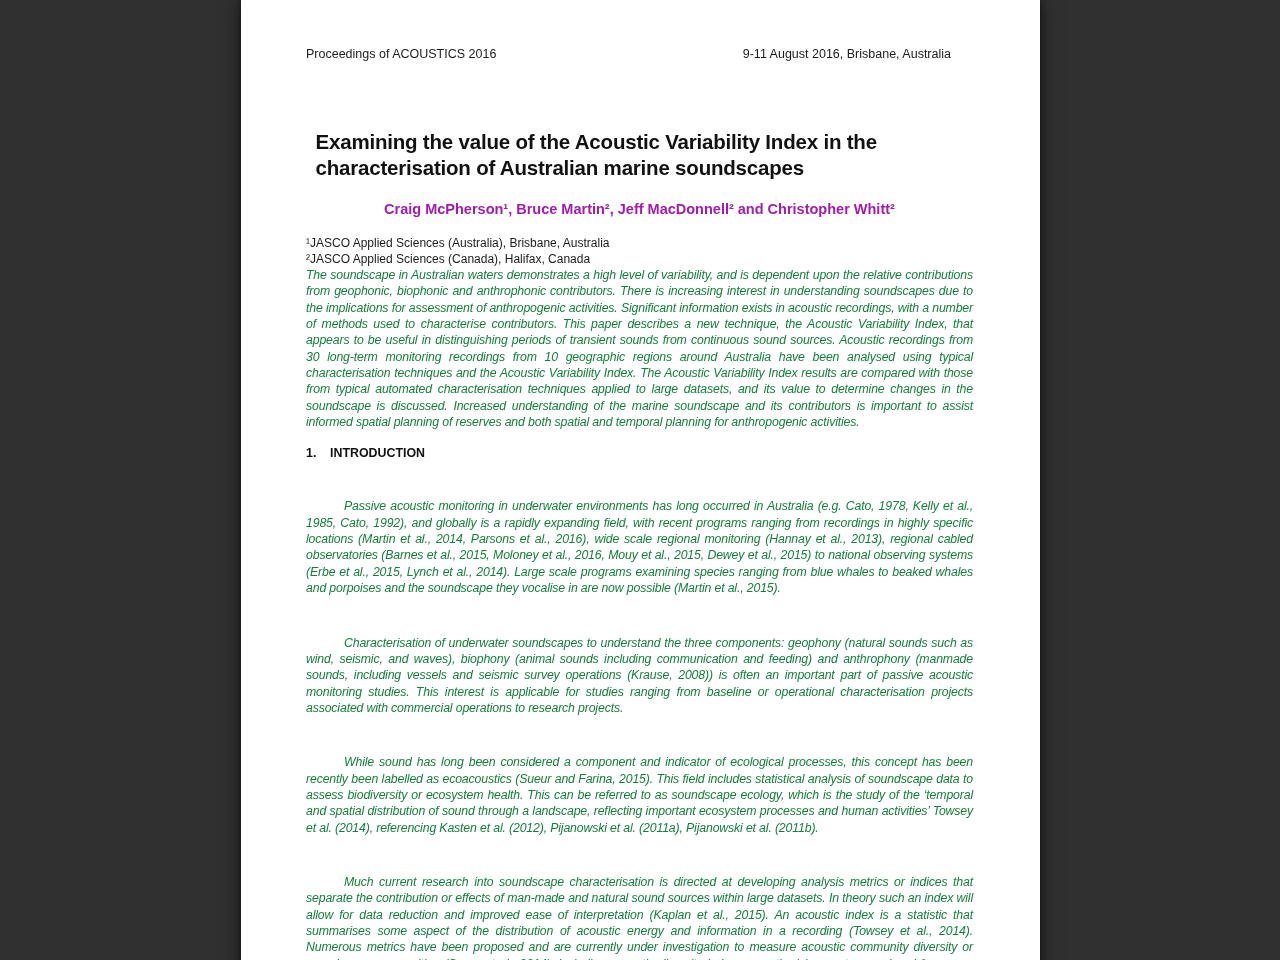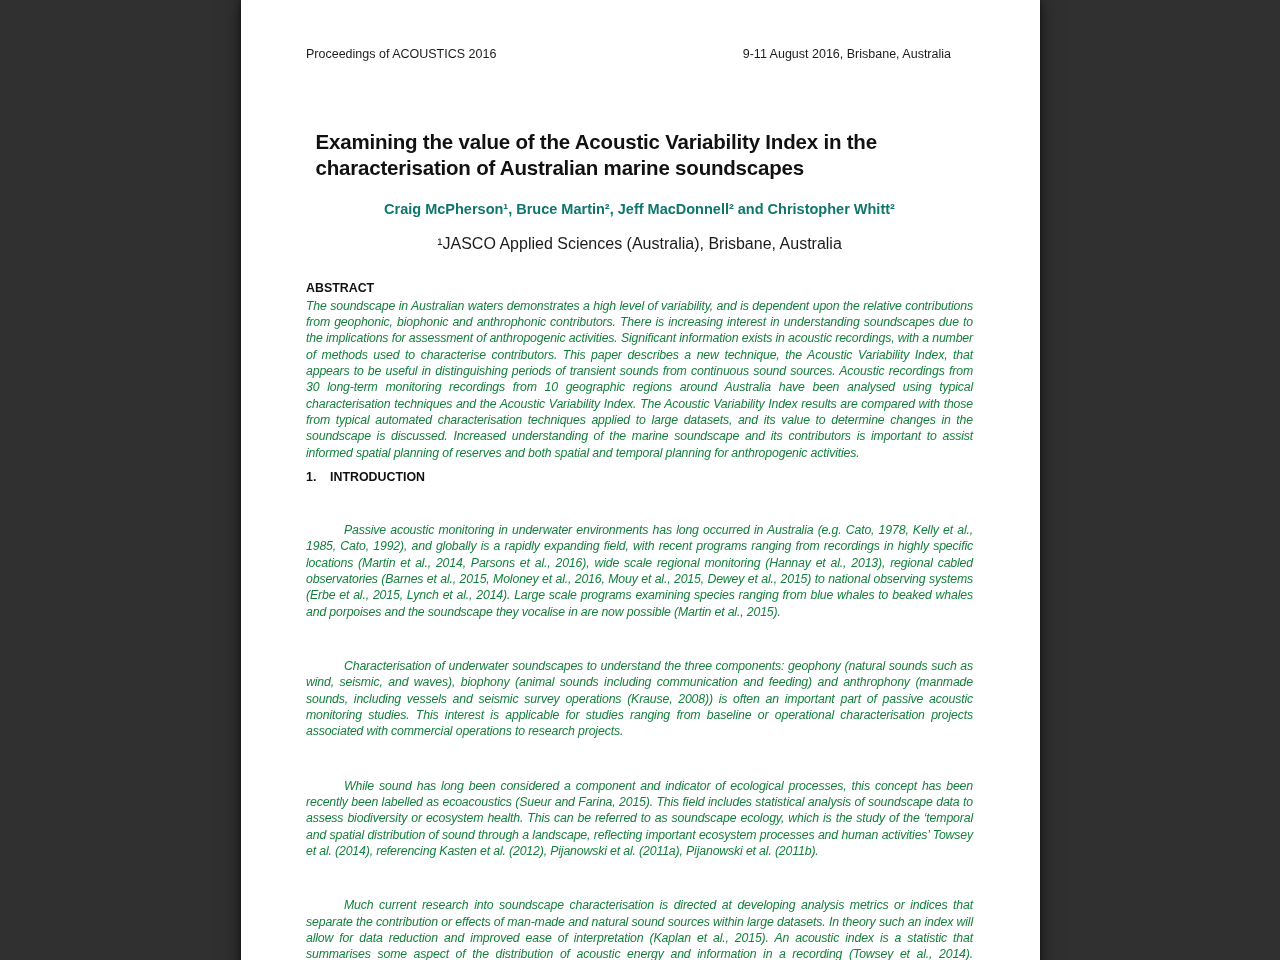--- a/index.html
+++ b/index.html
@@ -49,36 +49,36 @@
     line-height: 25.5px;
     font-weight: bold;
     letter-spacing: -0.2px;
     color: #111;
   }
   .authors {
     margin-top: 21px;
     text-align: center;
     font-size: 14.5px;
     font-weight: bold;
-    color: #0f766e;
+    color: #a21caf;
   }
   .affiliations {
     margin-top: 19px;
-    text-align: center;
-    font-size: 16px;
+    text-align: left;
+    font-size: 12px;
     line-height: 15.5px;
   }
   .sec-heading {
     margin: 0;
     font-size: 12.4px;
     font-weight: bold;
     color: #111;
   }
   .h-abstract { margin-top: 29px; margin-bottom: 3px; }
-  .h-intro { margin-top: 9px; margin-bottom: 4px; }
+  .h-intro { margin-top: 16px; margin-bottom: 4px; }
   .h-intro .sec-num { display: inline-block; min-width: 24px; }
   p.body {
     margin: 0;
     font-size: 12.3px;
     line-height: 16.35px;
     letter-spacing: -0.15px;
     text-align: justify;
     color: #15803d;
     font-style: italic;
   }
@@ -95,23 +95,23 @@
         <span class="header-left">Proceedings of ACOUSTICS 2016</span>
         <span class="header-right">9-11 August 2016, Brisbane, Australia</span>
       </div>
 
       <div class="paper-title">Examining the value of the Acoustic Variability Index in the characterisation of Australian marine soundscapes</div>
 
       <div class="authors">Craig McPherson¹, Bruce Martin², Jeff MacDonnell² and Christopher Whitt²</div>
 
       <div class="affiliations">
         <div>¹JASCO Applied Sciences (Australia), Brisbane, Australia</div>
+        <div>²JASCO Applied Sciences (Canada), Halifax, Canada</div>
       </div>
 
-      <h2 class="sec-heading h-abstract">ABSTRACT</h2>
 
       <p class="body">The soundscape in Australian waters demonstrates a high level of variability, and is dependent upon the relative contributions from geophonic, biophonic and anthrophonic contributors. There is increasing interest in understanding soundscapes due to the implications for assessment of anthropogenic activities. Significant information exists in acoustic recordings, with a number of methods used to characterise contributors. This paper describes a new technique, the Acoustic Variability Index, that appears to be useful in distinguishing periods of transient sounds from continuous sound sources. Acoustic recordings from 30 long-term monitoring recordings from 10 geographic regions around Australia have been analysed using typical characterisation techniques and the Acoustic Variability Index. The Acoustic Variability Index results are compared with those from typical automated characterisation techniques applied to large datasets, and its value to determine changes in the soundscape is discussed. Increased understanding of the marine soundscape and its contributors is important to assist informed spatial planning of reserves and both spatial and temporal planning for anthropogenic activities.</p>
 
       <h2 class="sec-heading h-intro">
         <span class="sec-num">1.</span><span>INTRODUCTION</span>
       </h2>
 
       <p class="body indent">Passive acoustic monitoring in underwater environments has long occurred in Australia (e.g. Cato, 1978, Kelly et al., 1985, Cato, 1992), and globally is a rapidly expanding field, with recent programs ranging from recordings in highly specific locations (Martin et al., 2014, Parsons et al., 2016), wide scale regional monitoring (Hannay et al., 2013), regional cabled observatories (Barnes et al., 2015, Moloney et al., 2016, Mouy et al., 2015, Dewey et al., 2015) to national observing systems (Erbe et al., 2015, Lynch et al., 2014). Large scale programs examining species ranging from blue whales to beaked whales and porpoises and the soundscape they vocalise in are now possible (Martin et al., 2015).</p>
       <p class="body indent">Characterisation of underwater soundscapes to understand the three components: geophony (natural sounds such as wind, seismic, and waves), biophony (animal sounds including communication and feeding) and anthrophony (manmade sounds, including vessels and seismic survey operations (Krause, 2008)) is often an important part of passive acoustic monitoring studies. This interest is applicable for studies ranging from baseline or operational characterisation projects associated with commercial operations to research projects.</p>
       <p class="body indent">While sound has long been considered a component and indicator of ecological processes, this concept has been recently been labelled as ecoacoustics (Sueur and Farina, 2015). This field includes statistical analysis of soundscape data to assess biodiversity or ecosystem health. This can be referred to as soundscape ecology, which is the study of the ‘temporal and spatial distribution of sound through a landscape, reflecting important ecosystem processes and human activities’ Towsey et al. (2014), referencing Kasten et al. (2012), Pijanowski et al. (2011a), Pijanowski et al. (2011b).</p>

